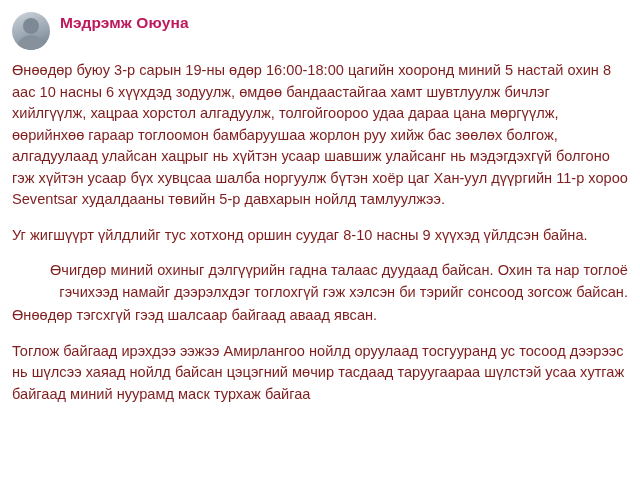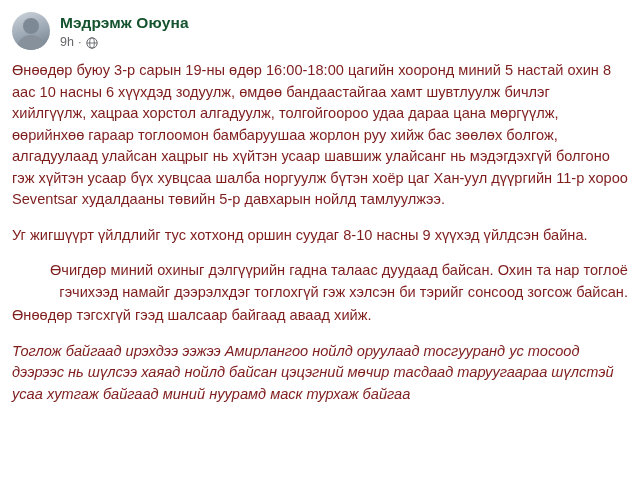--- a/index.html
+++ b/index.html
@@ -59,21 +59,21 @@
   }
   .author-block {
     display: flex;
     flex-direction: column;
     justify-content: center;
     padding-top: 1px;
   }
   .author-name {
     font-size: 15.5px;
     font-weight: bold;
-    color: #14532d;
+    color: #be185d;
     line-height: 19px;
     letter-spacing: 0.1px;
   }
   .meta-line {
     display: flex;
     align-items: center;
     font-size: 12.5px;
     color: #65676b;
     line-height: 16px;
     margin-top: 2px;
@@ -104,57 +104,45 @@
   }
   .para {
     margin: 0 0 14px 0;
   }
   .para.tight {
     margin-bottom: 2px;
     text-align: right;
   }
   .para:last-child {
     margin-bottom: 0;
-    font-style: italic;
   }
   .fade-bottom {
     position: absolute;
     left: 0;
     right: 0;
     bottom: 0;
     height: 10px;
     background: linear-gradient(to bottom, rgba(255,255,255,0) 0%, rgba(255,255,255,0.85) 70%, #ffffff 100%);
     pointer-events: none;
   }
 </style>
 </head>
 <body>
 
 <div class="post">
 
   <div class="post-header">
     <div class="avatar"></div>
     <div class="author-block">
       <div class="author-name">Мэдрэмж Оюуна</div>
-      <div class="meta-line">
-        <span class="meta-time">9h</span>
-        <span class="meta-dot">·</span>
-        <span class="globe-icon">
-          <svg viewBox="0 0 12 12" width="12" height="12" aria-hidden="true">
-            <circle cx="6" cy="6" r="5.2" fill="none" stroke="#65676b" stroke-width="1"></circle>
-            <ellipse cx="6" cy="6" rx="2.3" ry="5.2" fill="none" stroke="#65676b" stroke-width="0.9"></ellipse>
-            <line x1="0.9" y1="6" x2="11.1" y2="6" stroke="#65676b" stroke-width="0.9"></line>
-          </svg>
-        </span>
-      </div>
     </div>
   </div>
 
   <div class="post-body">
     <p class="para">Өнөөдөр буюу 3-р сарын 19-ны өдөр 16:00-18:00 цагийн хооронд миний 5 настай охин 8 аас 10 насны 6 хүүхдэд зодуулж, өмдөө бандаастайгаа хамт шувтлуулж бичлэг хийлгүүлж, хацраа хорстол алгадуулж, толгойгоороо удаа дараа цана мөргүүлж, өөрийнхөө гараар тоглоомон бамбаруушаа жорлон руу хийж бас зөөлөх болгож, алгадуулаад улайсан хацрыг нь хүйтэн усаар шавшиж улайсанг нь мэдэгдэхгүй болгоно гэж хүйтэн усаар бүх хувцсаа шалба норгуулж бүтэн хоёр цаг Хан-уул дүүргийн 11-р хороо Seventsar худалдааны төвийн 5-р давхарын нойлд тамлуулжээ.</p>
     <p class="para">Уг жигшүүрт үйлдлийг тус хотхонд оршин суудаг 8-10 насны 9 хүүхэд үйлдсэн байна.</p>
     <p class="para tight">Өчигдөр миний охиныг дэлгүүрийн гадна талаас дуудаад байсан. Охин та нар тоглоё гэчихээд намайг дээрэлхдэг тоглохгүй гэж хэлсэн би тэрийг сонсоод зогсож байсан.</p>
-    <p class="para">Өнөөдөр тэгсхгүй гээд шалсаар байгаад аваад хийж.</p>
+    <p class="para">Өнөөдөр тэгсхгүй гээд шалсаар байгаад аваад явсан.</p>
     <p class="para">Тоглож байгаад ирэхдээ ээжээ Амирлангоо нойлд оруулаад  тосгууранд ус тосоод дээрээс нь шүлсээ хаяад нойлд байсан цэцэгний мөчир тасдаад таруугаараа шүлстэй усаа хутгаж байгаад миний нуурамд маск турхаж байгаа</p>
   </div>
 
   <div class="fade-bottom"></div>
 </div>
 
 </body></html>

